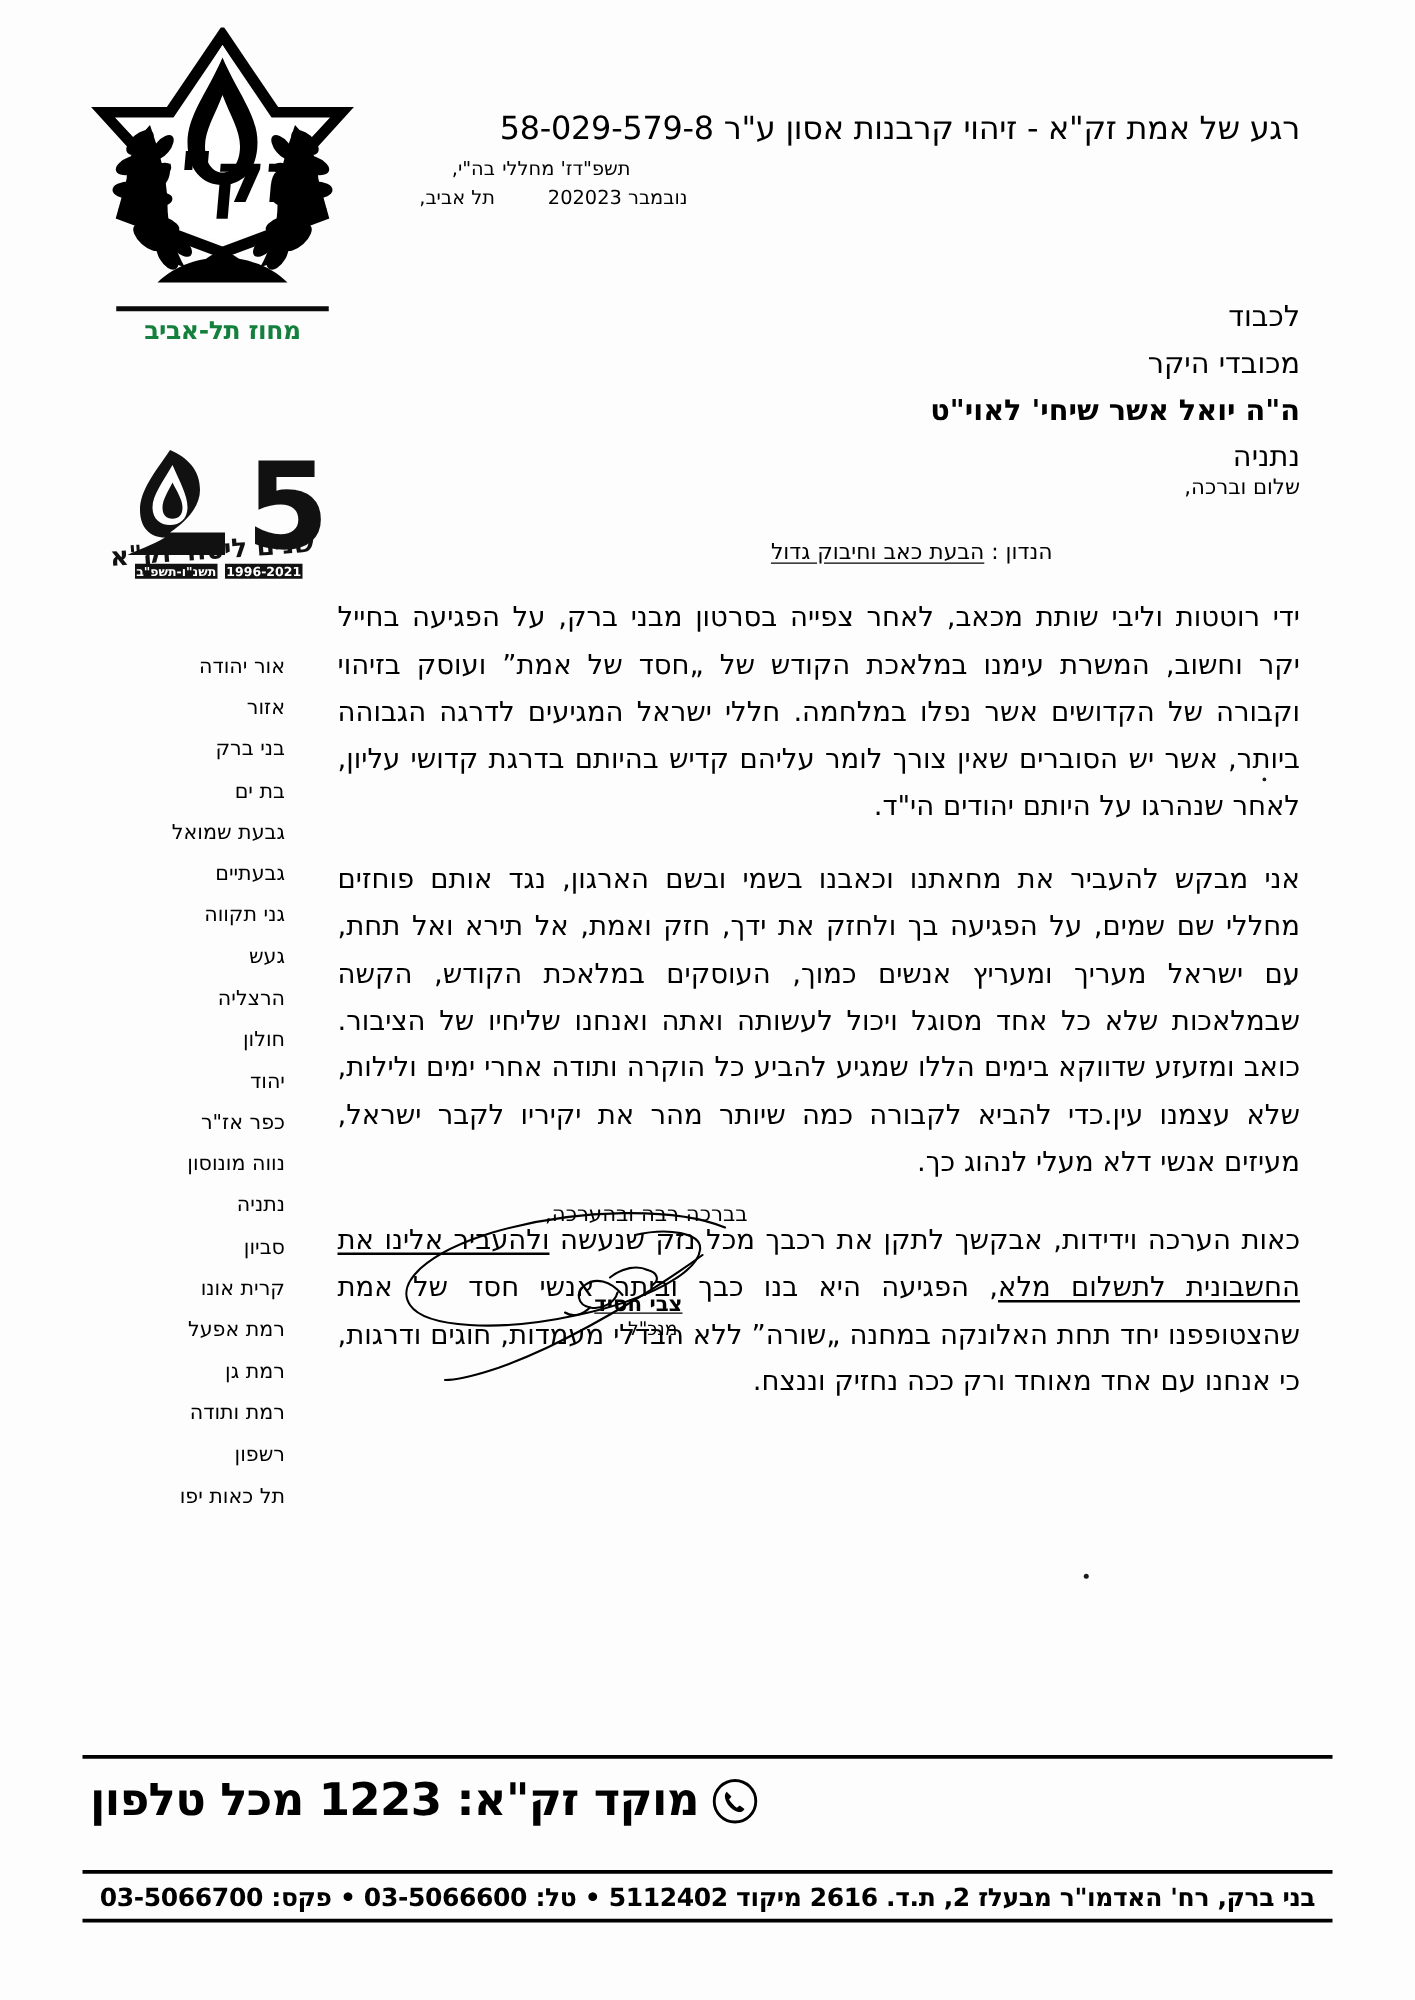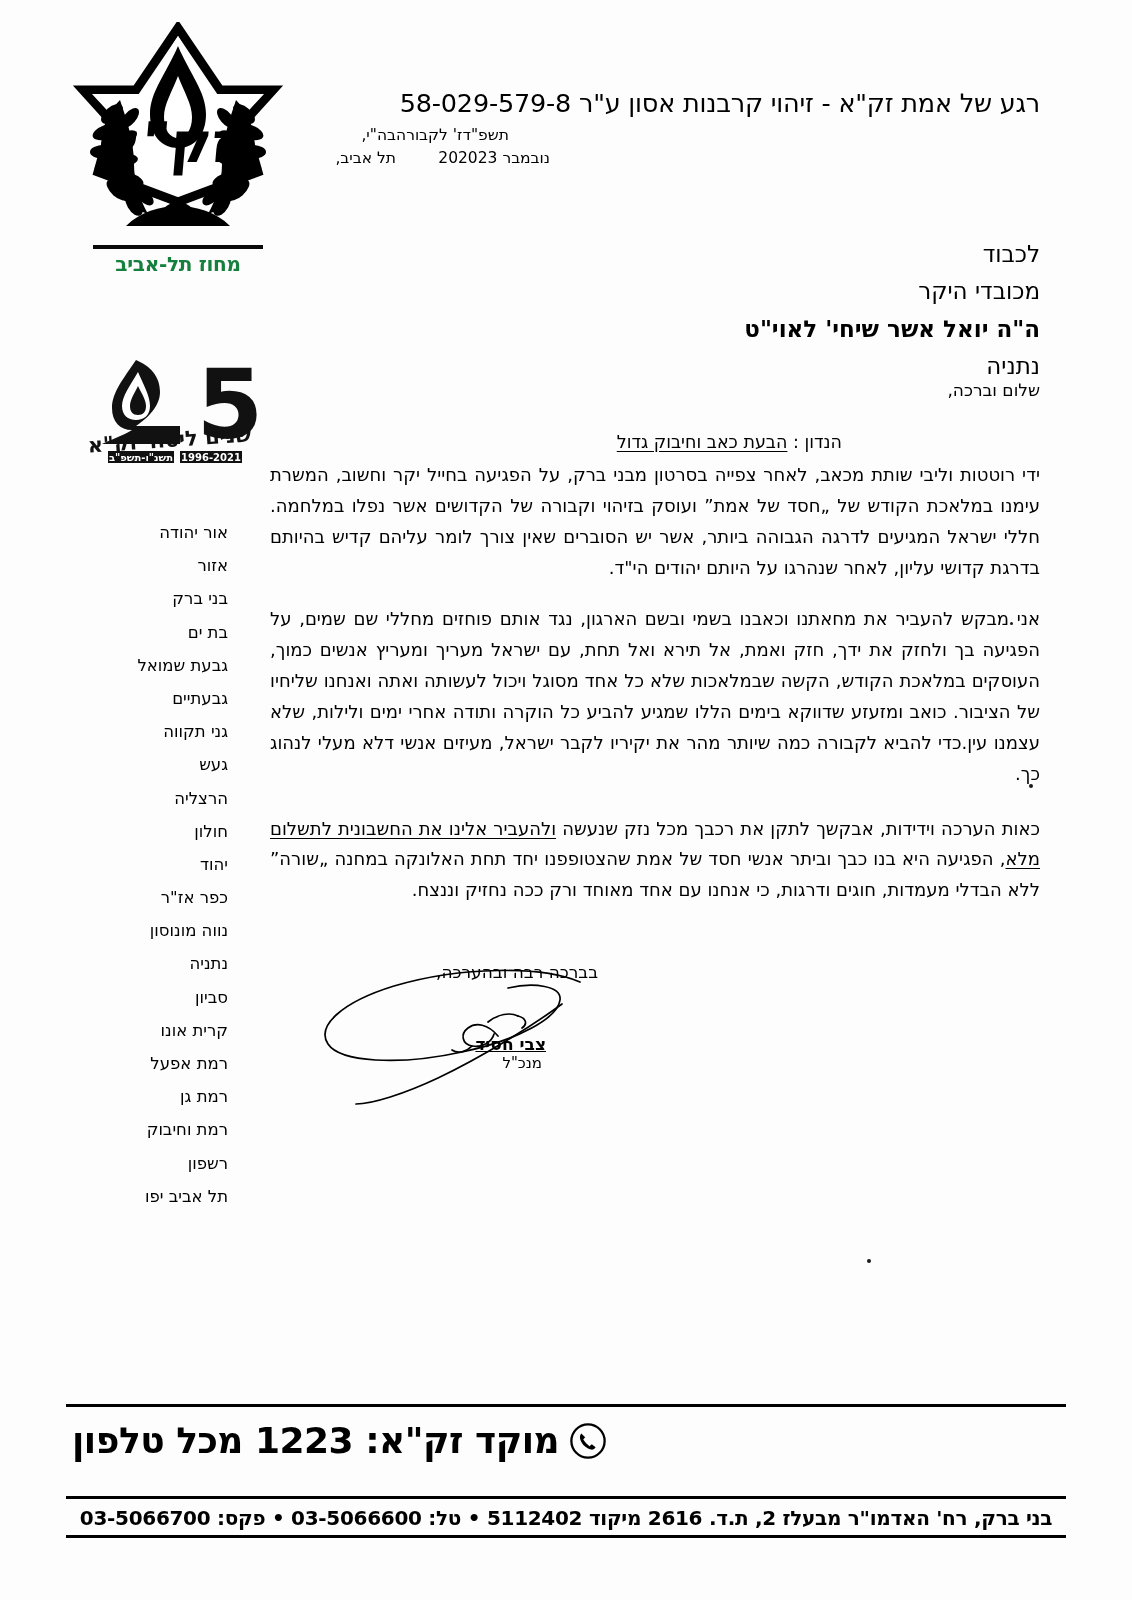--- a/index.html
+++ b/index.html
@@ -120,25 +120,25 @@
     text-align: right;
     white-space: nowrap;
   }
   .subject .label { font-weight: 400; }
   .subject .value { font-weight: 400; text-decoration: underline; text-underline-offset: 3px; }
 
   
   .body-col {
     position: absolute;
     right: 92px;
-    top: 460px;
+    top: 476px;
     width: 770px;
     text-align: justify;
     text-align-last: right;
-    font-size: 18px;
+    font-size: 22px;
     line-height: 1.72;
     direction: rtl;
   }
   .body-col p { margin: 0 0 20px 0; }
   .body-col p:last-child { margin-bottom: 0; margin-top: 24px; }
   .u { text-decoration: underline; text-underline-offset: 3px; }
 
   
   .sign-block {
     position: absolute;
@@ -330,21 +330,21 @@
         <text x="79" y="109" font-family="DejaVu Sans, sans-serif" font-size="10" font-weight="700" text-anchor="middle" fill="#fff">תשנ"ו-תשפ"ב</text>
       </g>
     </svg>
   </div>
 
   <div class="header-text">
     <div class="org-line">רגע של אמת זק"א - זיהוי קרבנות אסון ע"ר 58-029-579-8</div>
     <div class="place-lines">
       <div class="row">
         <span class="c1">בה"י,</span>
-        <span class="c2">ז' לקבורה</span>
+        <span class="c2">ז' מחללי</span>
         <span class="c3">תשפ"ד</span>
       </div>
       <div class="row">
         <span class="c1">תל אביב,</span>
         <span class="c2">20</span>
         <span class="c3">נובמבר 2023</span>
       </div>
     </div>
   </div>
 
@@ -396,23 +396,23 @@
     <div class="city">הרצליה</div>
     <div class="city">חולון</div>
     <div class="city">יהוד</div>
     <div class="city">כפר אז"ר</div>
     <div class="city">נווה מונוסון</div>
     <div class="city">נתניה</div>
     <div class="city">סביון</div>
     <div class="city">קרית אונו</div>
     <div class="city">רמת אפעל</div>
     <div class="city">רמת גן</div>
-    <div class="city">רמת וחיבוק</div>
+    <div class="city">רמת ותודה</div>
     <div class="city">רשפון</div>
-    <div class="city">תל אביב יפו</div>
+    <div class="city">תל כאות יפו</div>
   </div>
 
   <div class="speck" style="left:1029px; top:784px; width:4px; height:4px;"></div>
   <div class="speck" style="left:867px; top:1259px; width:4px; height:4px;"></div>
   <div class="speck" style="left:1010px; top:622px; width:3px; height:3px;"></div>
 
   <div class="footer">
     <div class="footer-rule-top"></div>
     <div class="footer-hotline">
       <svg class="phone-icon-svg" viewBox="0 0 40 40">

